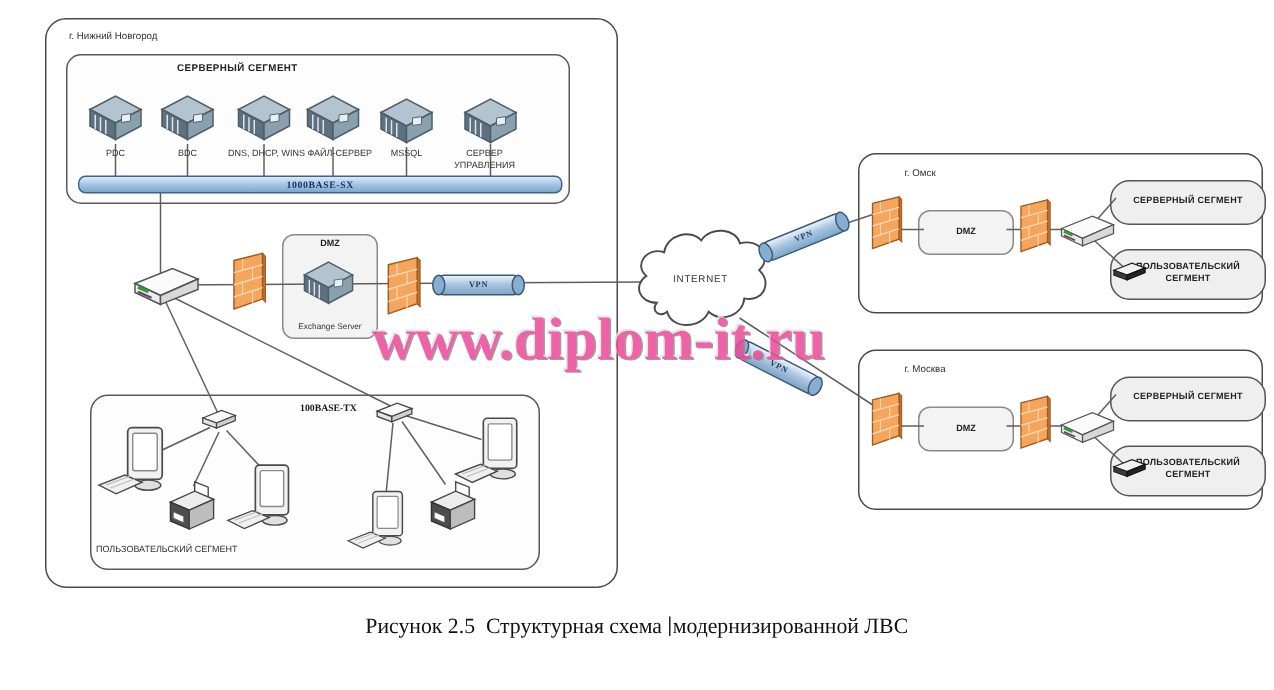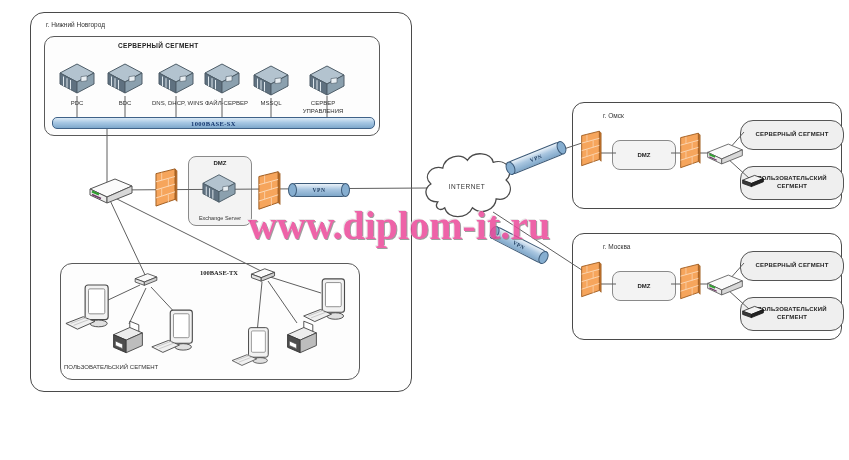--- a/index.html
+++ b/index.html
@@ -280,14 +280,15 @@
     </svg>
   <svg class="ic layer3" style="left:706px;top:272px;width:38px;height:26px;">
       <use href="#sym-router"></use>
     </svg>
   <svg class="ic layer3" style="left:741px;top:304px;width:24px;height:16px;">
       <use href="#sym-switch-dark"></use>
     </svg>
 
   <div id="watermark">www.diplom-it.ru</div>
 
+  <div id="caption"><span>Рисунок 2.5&nbsp; Структурная схема&nbsp;</span><span class="cursor"></span><span>модернизированной ЛВС</span></div>
 
 </div>
 
 </body></html>

